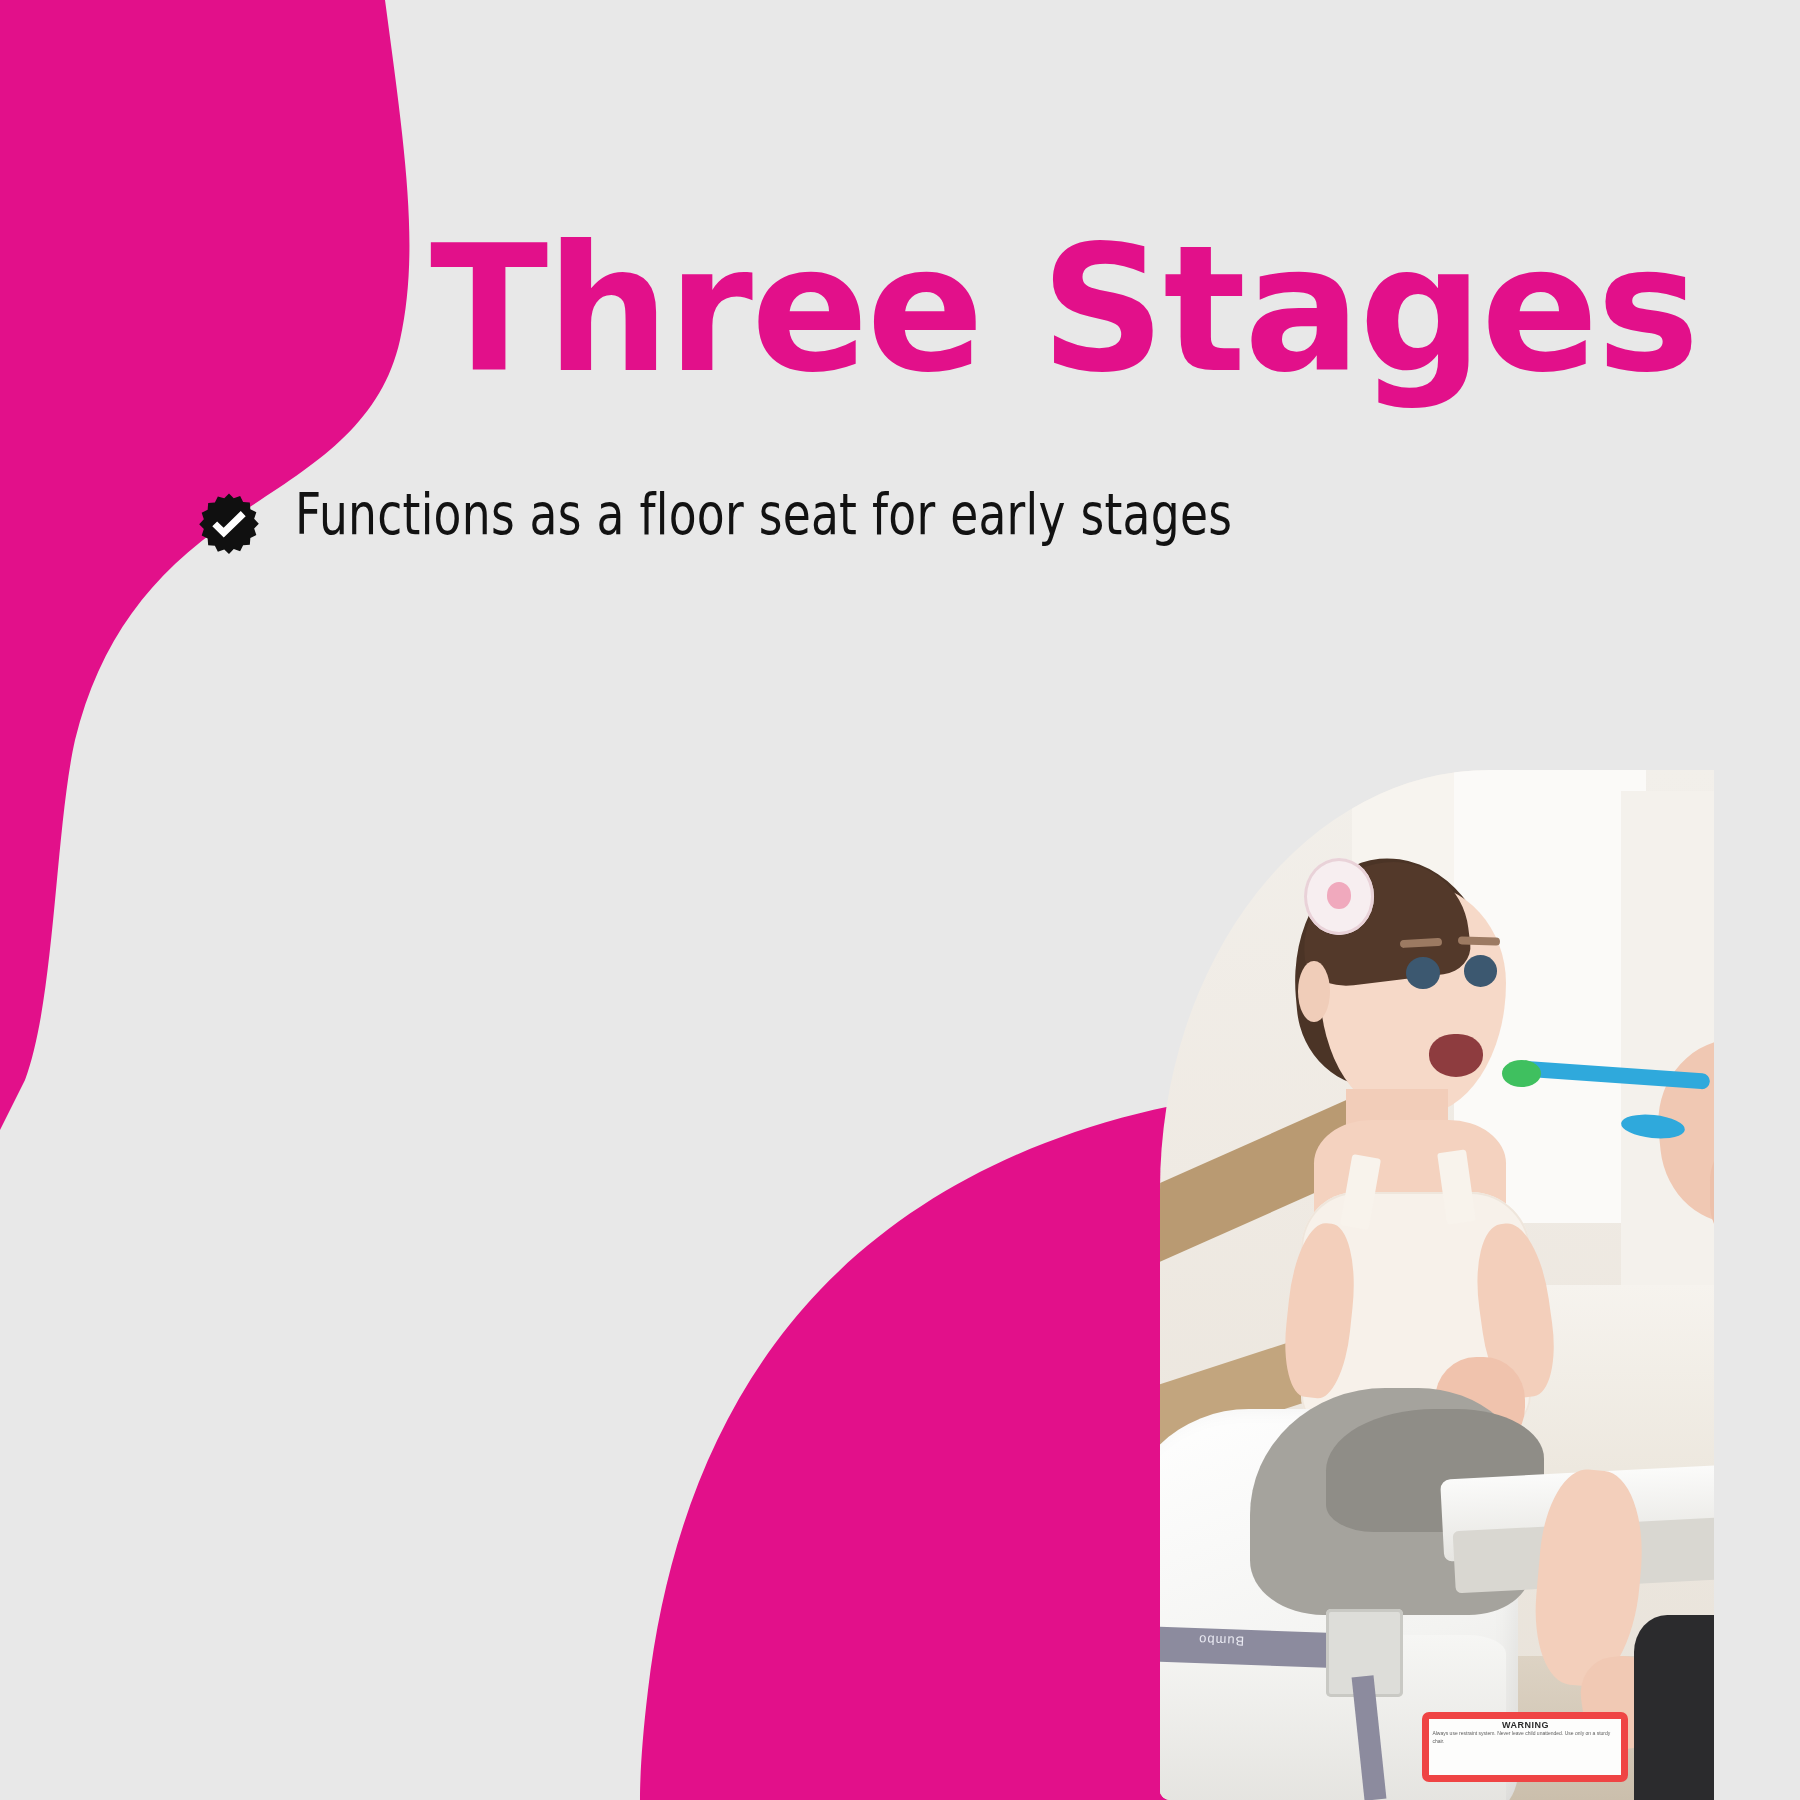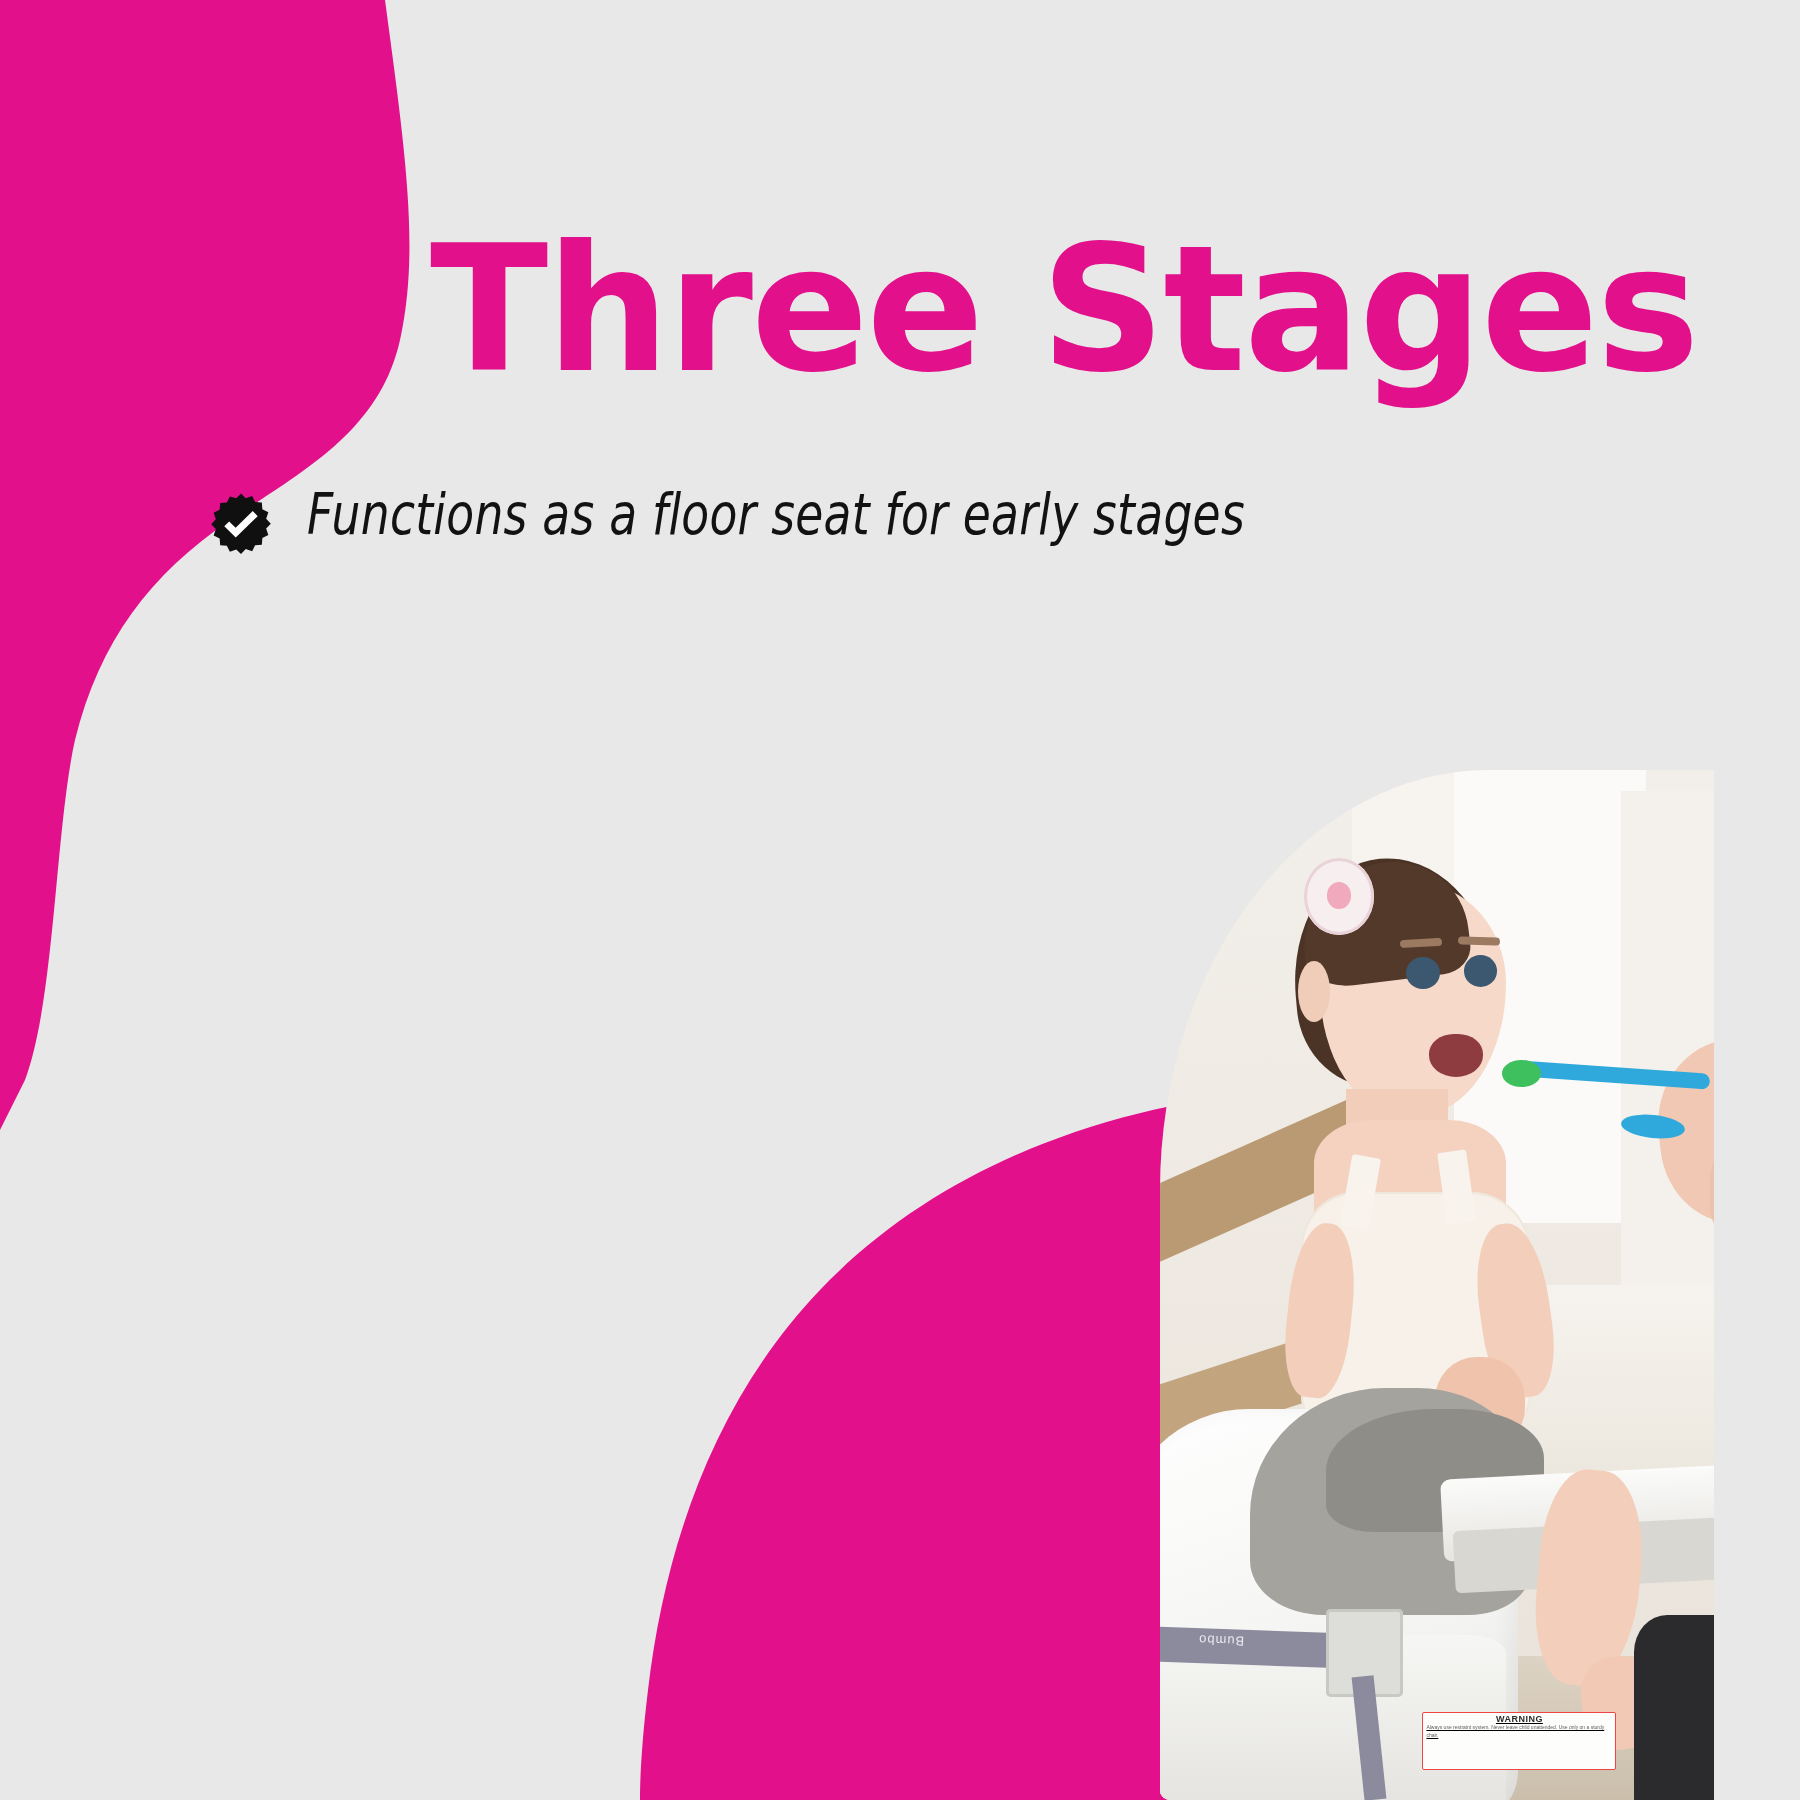--- a/index.html
+++ b/index.html
@@ -43,24 +43,23 @@
     letter-spacing: -2px;
     color: #e2108a;
     white-space: nowrap;
     transform: scaleX(0.99);
     transform-origin: left top;
   }
 
   
   #bullets {
     position: absolute;
-    left: 208px;
+    left: 196px;
     top: 480px;
     width: 1060px;
-    font-style: italic;
   }
   .bullet-row {
     position: relative;
     display: flex;
     align-items: flex-start;
     margin-bottom: 44px;
   }
   .bullet-badge {
     flex: 0 0 auto;
     width: 66px;
@@ -285,23 +284,22 @@
     position:absolute; left:26%; top:81.5%; width:12%; height:8.5%;
     background:#ddddd9; border-radius:5px;
     box-shadow: inset 0 0 0 3px #c9c9c4;
   }
   .strap-tail {
     position:absolute; left:31%; top:88%; width:3.4%; height:12%;
     background:#8c8b9e; transform: rotate(-6deg);
   }
   .warn-label {
     position:absolute; left:41%; top:91.5%; width:30%; height:5.4%;
-    background:#fdfdfc; border:1px solid #ef4444; border-radius:2px;
+    background:#fdfdfc; border:7px solid #ef4444; border-radius:7px;
     overflow:hidden;
-    text-decoration:underline;
   }
   .warn-label .warn-title {
     display:block; text-align:center; font-size:9px; font-weight:700;
     color:#2b2b2b; margin-top:1px; letter-spacing:0.5px;
     font-family:"Liberation Sans", sans-serif;
   }
   .warn-label .warn-body {
     display:block; font-size:5px; color:#5c5c5c; line-height:1.5;
     padding:0 3px; font-family:"Liberation Sans", sans-serif;
   }

